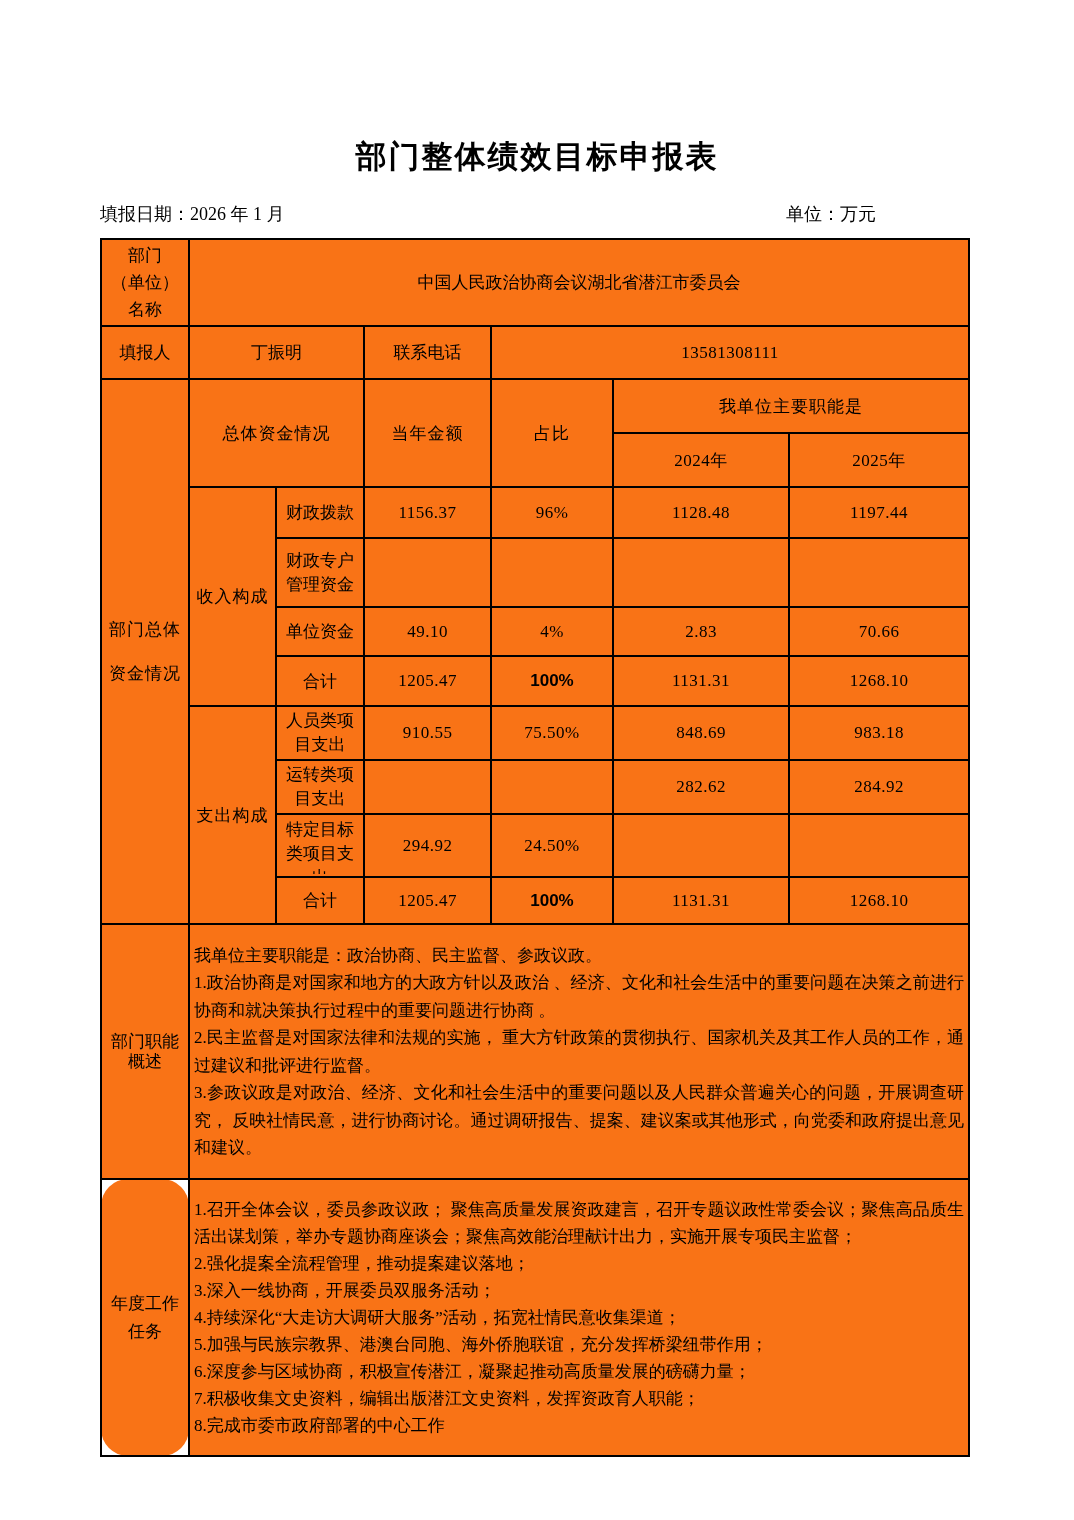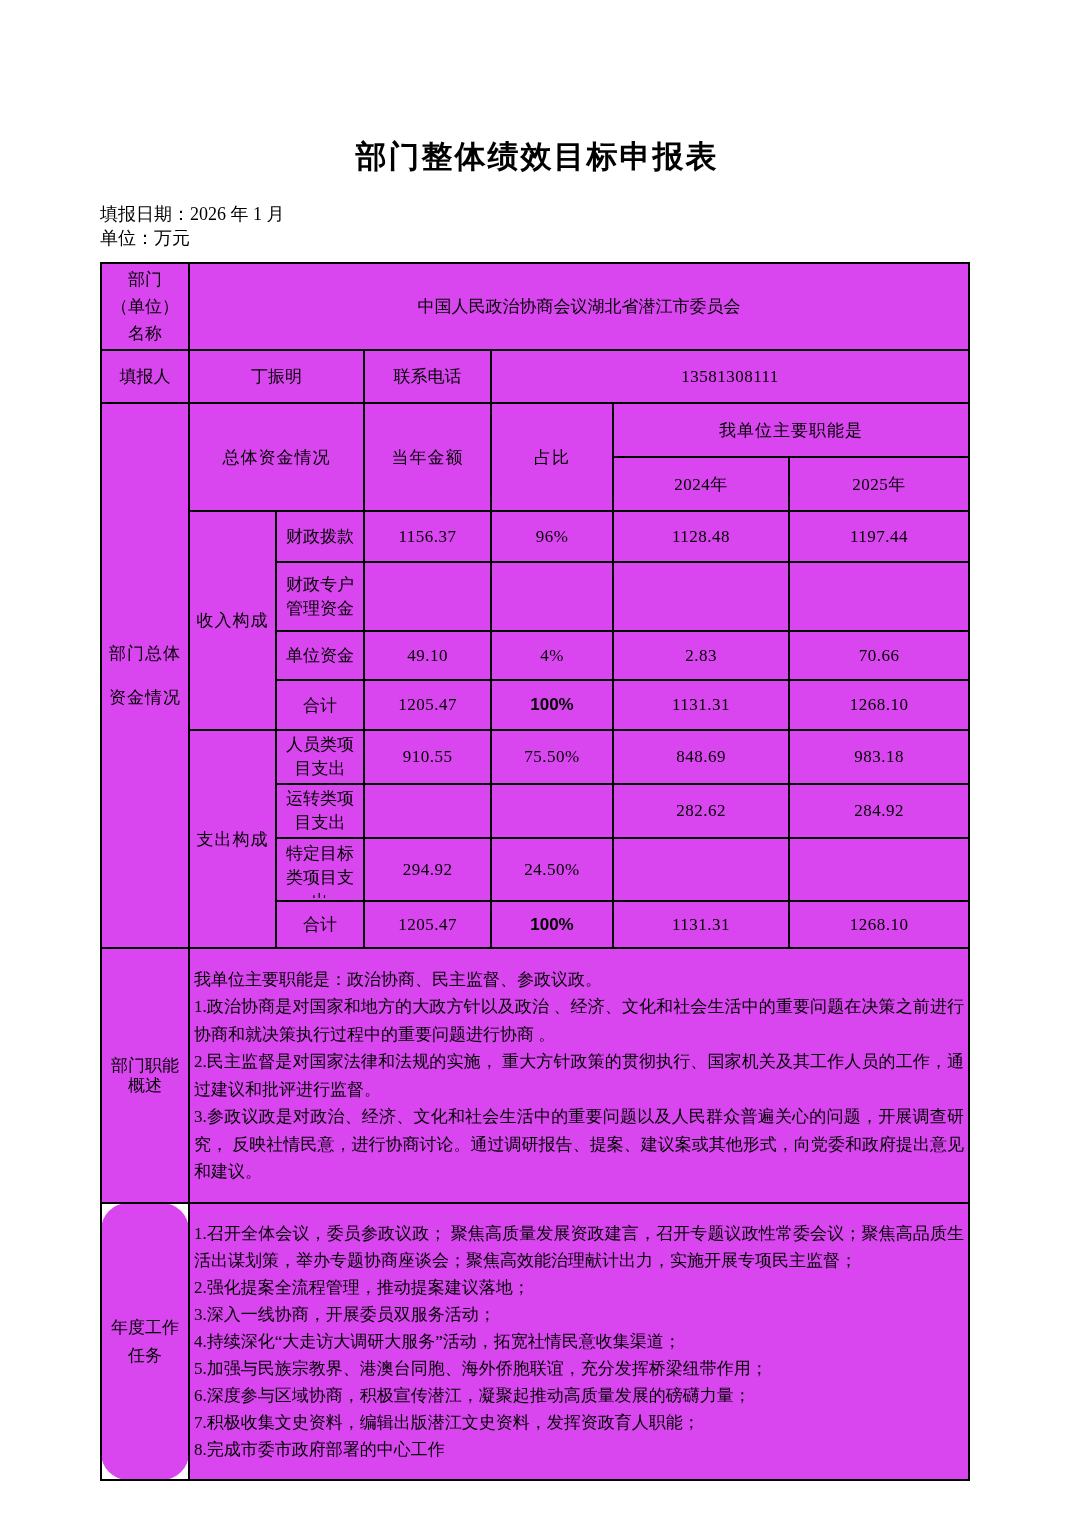--- a/index.html
+++ b/index.html
@@ -23,42 +23,41 @@
     font-size: 31px;
     font-weight: bold;
     letter-spacing: 2px;
     color: #000000;
   }
   .meta {
     width: 868px;
     margin: 24px auto 0 100px;
     display: flex;
     justify-content: space-between;
-    align-items: flex-start;
+    align-items: flex-end;
     font-size: 18px;
     color: #000000;
-    flex-direction: column;
   }
   .meta .unit {
     margin-right: 92px;
   }
   table.form {
     margin: 12px 0 0 100px;
     border-collapse: collapse;
     table-layout: fixed;
     width: 868px;
     color: #000000;
   }
   table.form td {
     border: 2px solid #000000;
     text-align: center;
     vertical-align: middle;
     font-size: 17px;
     padding: 2px 4px;
-    background: #d946ef;
+    background: #f97316;
     word-break: break-all;
   }
   .pre { white-space: pre-line; }
   .ml { white-space: pre-line; line-height: 24px; }
   .lbl3 { white-space: pre-line; line-height: 27px; padding: 0; }
   .section-label {
     white-space: pre-line;
     line-height: 44px;
     letter-spacing: 1px;
     margin-top: 44px;

